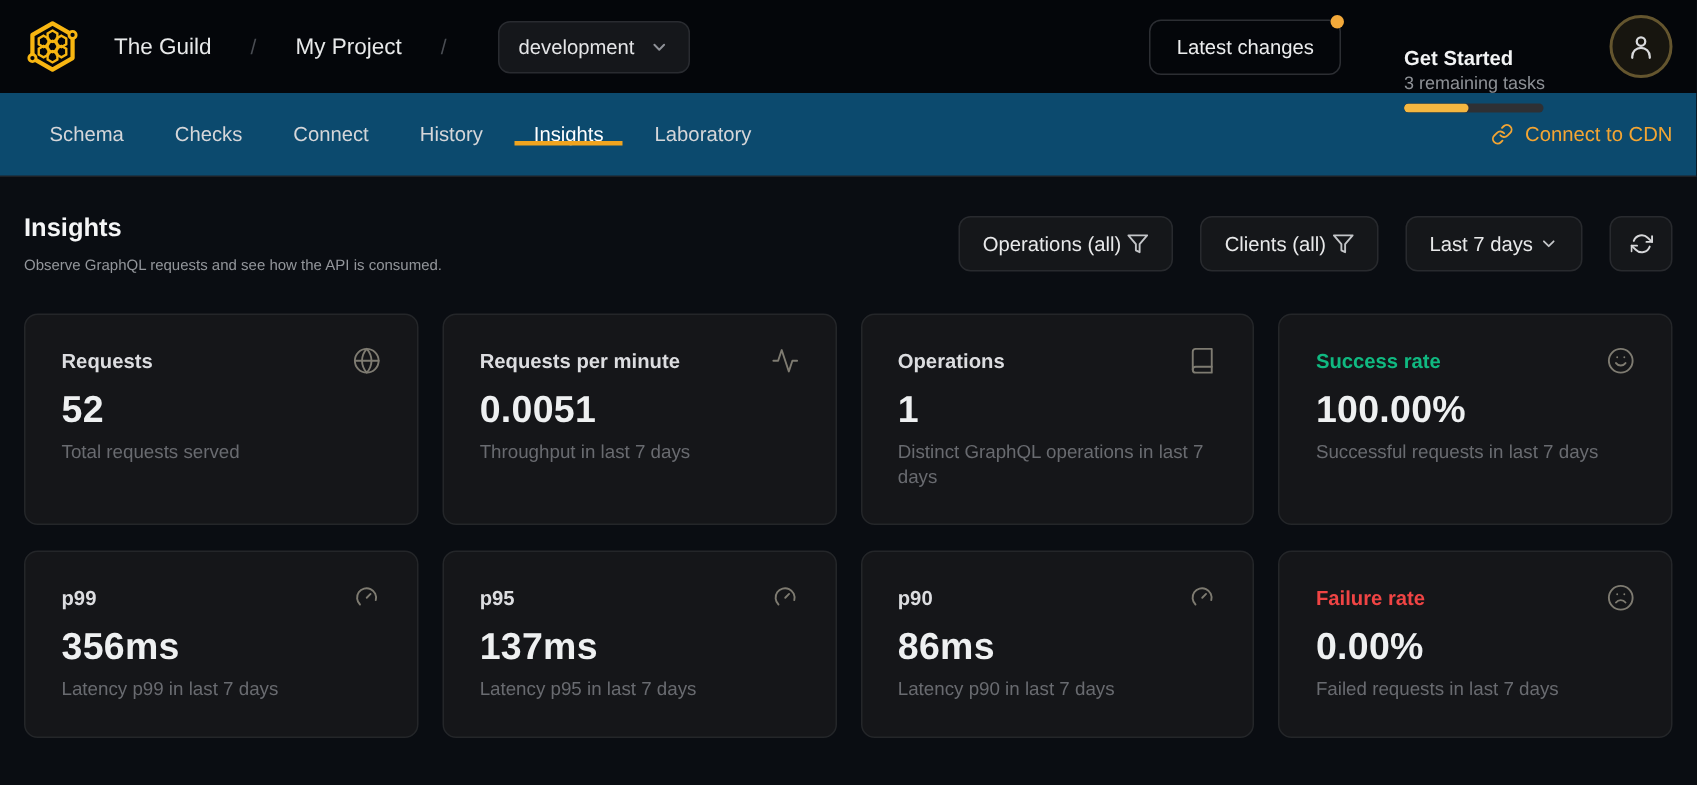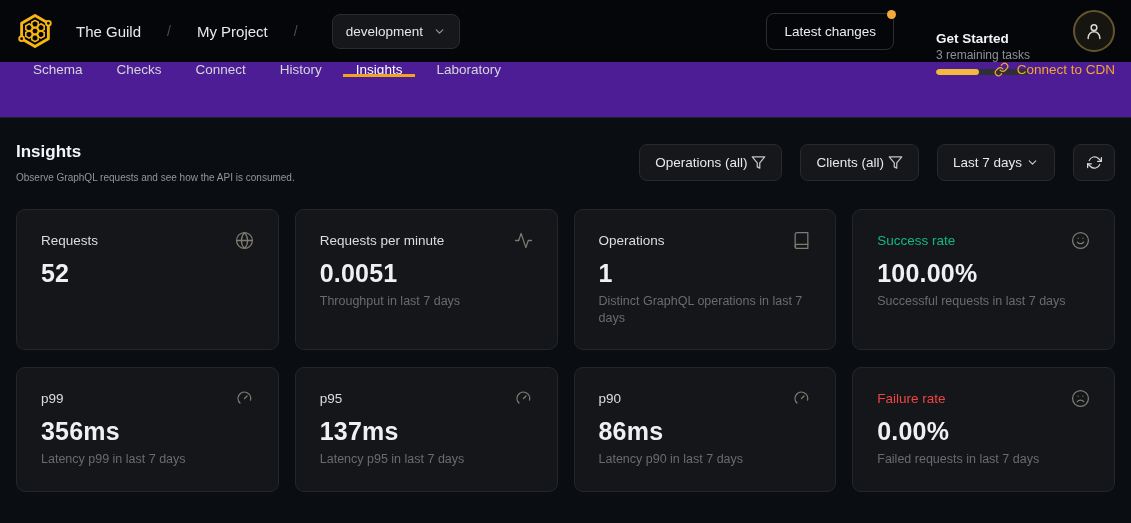--- a/index.html
+++ b/index.html
@@ -44,22 +44,22 @@
   .gs-bar { margin-top:7px; height:6px; border-radius:3px; background:#2e3034; overflow:hidden; width:93px; }
   .gs-fill { height:100%; background:#f4b740; border-radius:3px; }
   .avatar {
     width:42px; height:42px; border-radius:50%; background:#17150f;
     border:2px solid #64552e; display:flex; align-items:center; justify-content:center;
     cursor:pointer; color:#d9dadc;
   }
 
   
   .nav {
-    height:56px; background:#4c1d95; border-bottom:1px solid #1e2126;
-    display:flex; align-items:flex-start; justify-content:space-between; padding:0 16px;
+    height:56px; background:#0c4a6e; border-bottom:1px solid #1e2126;
+    display:flex; align-items:center; justify-content:space-between; padding:0 16px;
   }
   .tabs { display:flex; align-items:stretch; gap:8px; margin-left:4px; }
   .tab {
     position:relative; display:flex; align-items:center; padding:0 13px;
     font-size:13.5px; font-weight:500; color:#d5d6d9; cursor:pointer;
   }
   .tab.active { color:#ffffff; }
   .tab.active::after {
     content:""; position:absolute; left:0; right:0; bottom:0; height:3px;
     background:#f0a41f;
@@ -91,21 +91,21 @@
   
   .cards {
     display:grid; grid-template-columns:repeat(4,1fr);
     grid-template-rows:141px 125px; gap:17px 16px;
   }
   .card {
     background:#151619; border:1px solid #242629; border-radius:9px;
     padding:21px 24px;
   }
   .card-top { display:flex; align-items:center; justify-content:space-between; }
-  .card-title { font-size:13.5px; font-weight:400; color:#dcdde0;text-align:center; }
+  .card-title { font-size:13.5px; font-weight:700; color:#dcdde0;text-align:center; }
   .card-title.success { color:#10b981; }
   .card-title.danger { color:#ef4444; }
   .card-icon { color:#7e7b71; }
   .card-value { font-size:25px; font-weight:700; color:#eef0f1; margin-top:9px; letter-spacing:0.2px; }
   .card-desc { font-size:12.5px; color:#696b70; margin-top:5px; line-height:1.35; max-width:230px; }
 </style>
 </head>
 <body>
 
 <div class="header">
@@ -236,20 +236,21 @@
         <span class="card-title">Requests</span>
         <span class="card-icon">
           <svg width="19" height="19" viewBox="0 0 24 24" fill="none" stroke="currentColor" stroke-width="1.6" stroke-linecap="round" stroke-linejoin="round">
               <circle cx="12" cy="12" r="10"></circle>
               <line x1="2" y1="12" x2="22" y2="12"></line>
               <path d="M12 2a15.3 15.3 0 0 1 4 10 15.3 15.3 0 0 1-4 10 15.3 15.3 0 0 1-4-10 15.3 15.3 0 0 1 4-10z"></path>
             </svg>
         </span>
       </div>
       <div class="card-value">52</div>
+      <div class="card-desc">Total requests served</div>
     </div>
 
     <div class="card">
       <div class="card-top">
         <span class="card-title">Requests per minute</span>
         <span class="card-icon">
           <svg width="19" height="19" viewBox="0 0 24 24" fill="none" stroke="currentColor" stroke-width="1.6" stroke-linecap="round" stroke-linejoin="round">
               <polyline points="22 12 18 12 15 21 9 3 6 12 2 12"></polyline>
             </svg>
         </span>

